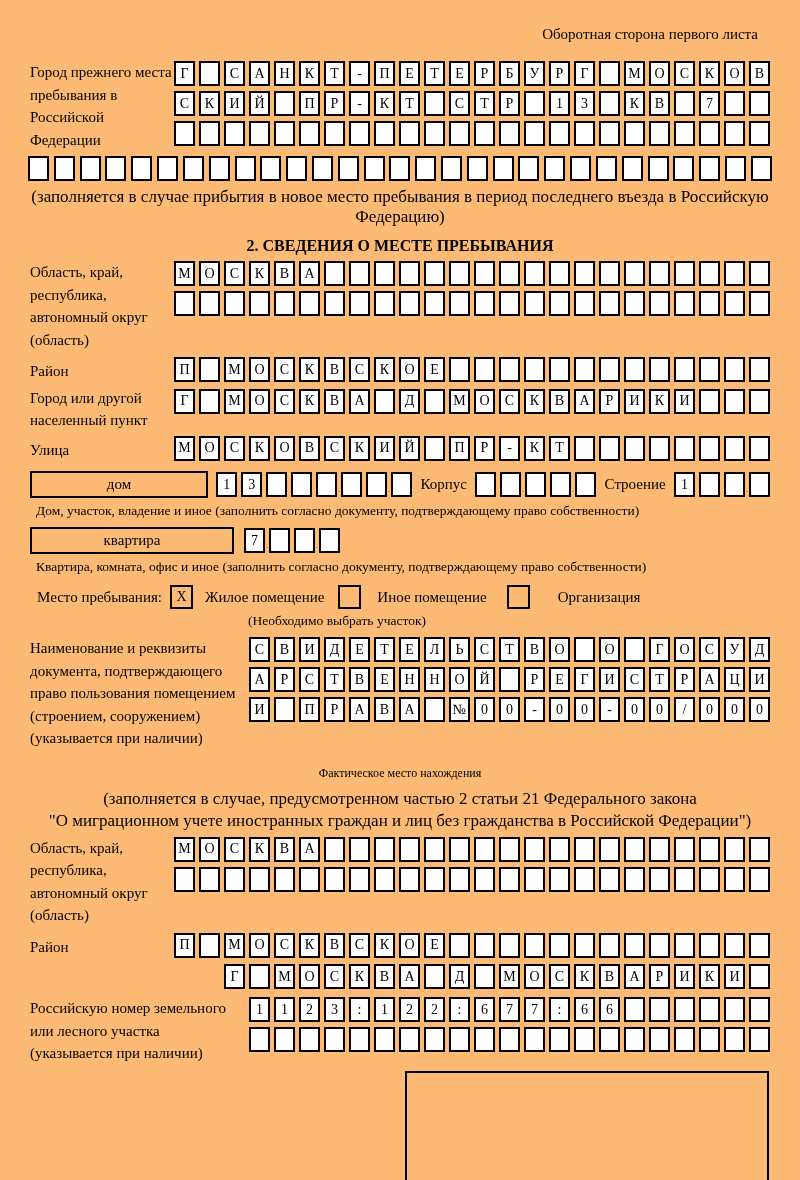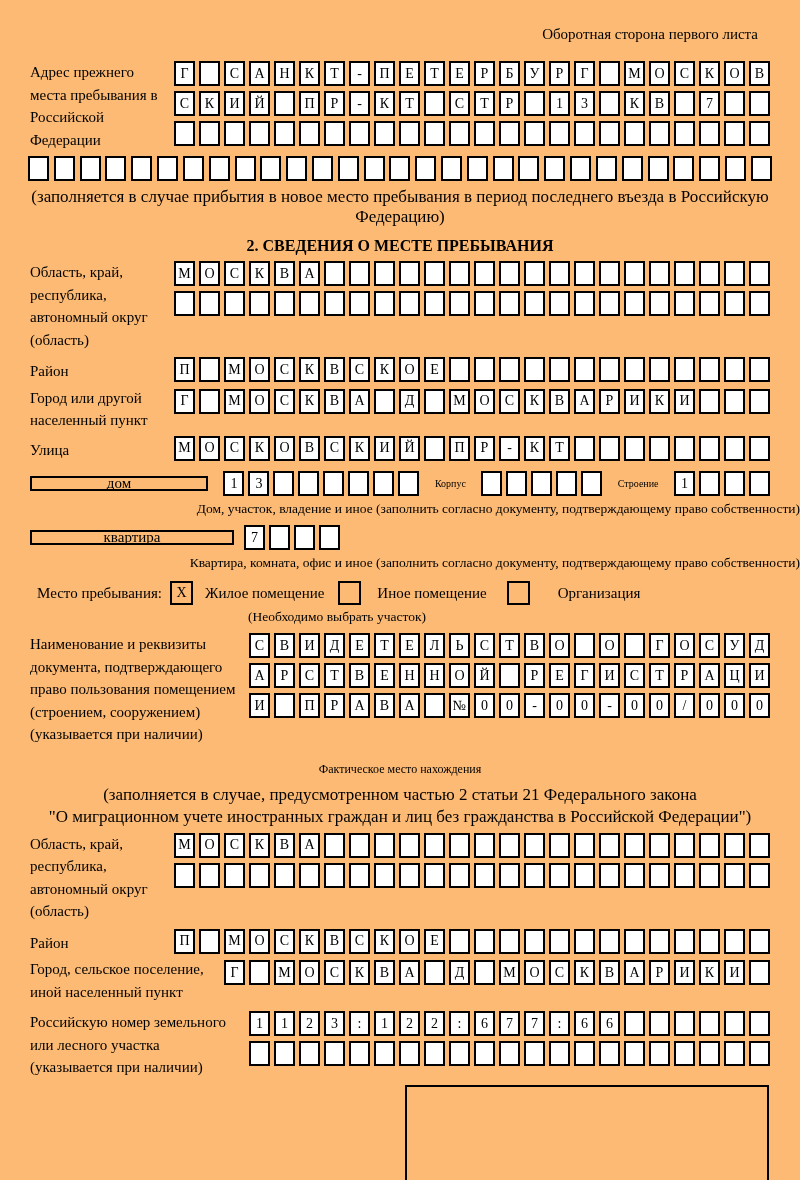--- a/index.html
+++ b/index.html
@@ -12,46 +12,46 @@
   .label{ font-size:15px; line-height:1.5; }
   .grids{ margin-left:auto; display:flex; flex-direction:column; gap:5px; align-items:flex-end; }
   .grid-row{ display:flex; gap:4px; }
   .cell{
     width:21px;height:25px;border:2px solid #000;box-sizing:border-box;
     display:flex;align-items:center;justify-content:center;
     font-size:14px;line-height:1;background:#fff;flex:0 0 auto;
   }
   .full-row{ display:flex; justify-content:space-between; margin:5px 28px 0 28px; }
   .note-center{ text-align:center; font-size:17px; margin-top:6px; }
-  .note-left{ font-size:13.5px; padding-left:28px; margin-top:5px;text-align:right; }
+  .note-left{ font-size:13.5px; padding-left:36px; margin-top:5px; }
   .section-title{ text-align:center; font-weight:bold; font-size:16px; margin-top:10px; }
   .sub-title{ text-align:center; font-weight:normal; font-size:12px; margin-top:16px; }
   .wide-box{
-    border:2px solid #000; box-sizing:border-box; height:15px;
+    border:2px solid #000; box-sizing:border-box; height:27px;
     display:flex; align-items:center; justify-content:center; font-size:15px;
   }
   .inline-row{ display:flex; align-items:center; padding:0 30px; }
-  .mini-label{ font-size:10px; }
+  .mini-label{ font-size:15px; }
   .checkbox{
     width:23px;height:24px;border:2px solid #000;box-sizing:border-box;
     display:flex;align-items:center;justify-content:center;font-size:14px;flex:0 0 auto;
   }
   .stay-row{ display:flex; align-items:center; padding-left:37px; margin-top:10px; font-size:15px; }
   .stamp-box{ border:2px solid #000; box-sizing:border-box; width:364px; height:172px; margin:6px 0 0 405px; }
   .mt4{margin-top:4px;} .mt6{margin-top:6px;} .mt8{margin-top:8px;}
 </style>
 </head>
 <body>
 
 <div class="page">
 
   <div class="header-note">Оборотная сторона первого листа</div>
 
   <div class="block" style="margin-top:18px;">
-    <div class="label" style="width:150px;">Адрес прежнего места пребывания в Российской Федерации</div>
+    <div class="label" style="width:150px;">Город прежнего места пребывания в Российской Федерации</div>
     <div class="grids">
       <div class="grid-row">
           <div class="cell">Г</div>
           <div class="cell"></div>
           <div class="cell">С</div>
           <div class="cell">А</div>
           <div class="cell">Н</div>
           <div class="cell">К</div>
           <div class="cell">Т</div>
           <div class="cell">-</div>
@@ -530,21 +530,20 @@
           <div class="cell"></div>
           <div class="cell"></div>
           <div class="cell"></div>
           <div class="cell"></div>
           <div class="cell"></div>
         </div>
     </div>
   </div>
 
   <div class="block mt4">
-    <div class="label" style="width:212px;">Город, сельское поселение, иной населенный пункт</div>
     <div class="grids" style="padding-top:2px;">
       <div class="grid-row">
           <div class="cell">Г</div>
           <div class="cell"></div>
           <div class="cell">М</div>
           <div class="cell">О</div>
           <div class="cell">С</div>
           <div class="cell">К</div>
           <div class="cell">В</div>
           <div class="cell">А</div>

